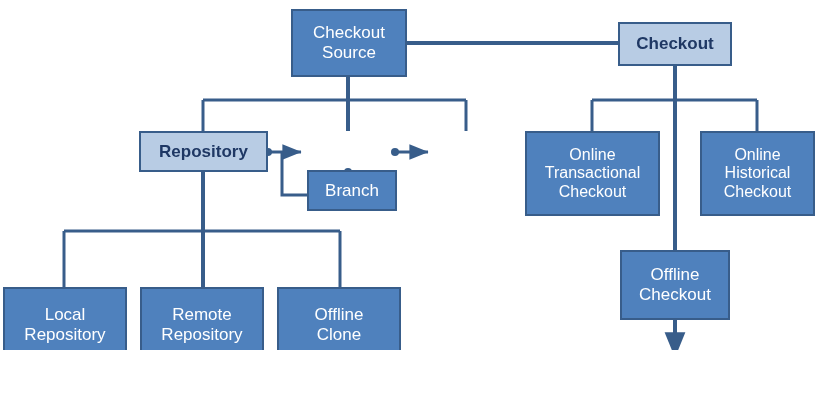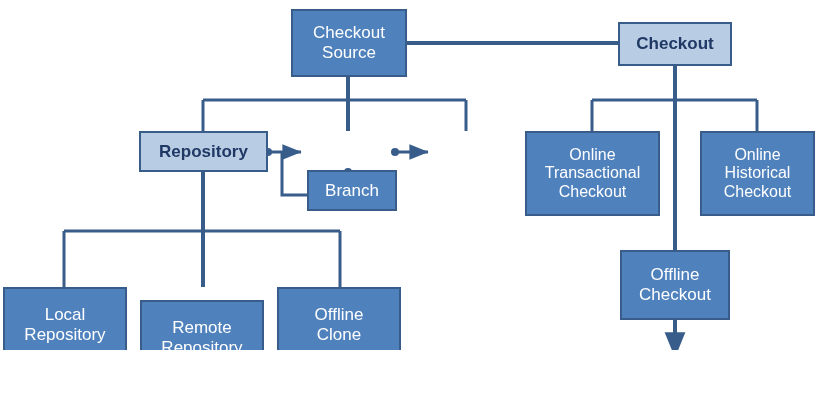--- a/index.html
+++ b/index.html
@@ -114,21 +114,21 @@
   <div class="node solid" style="left:307px; top:131px; width:90px; height:41px;margin-top:39px;">
     <span>Branch</span>
   </div>
 
 
   <div class="node solid" style="left:3px; top:287px; width:124px; height:76px;align-items:center;">
     <span>Local
 Repository</span>
   </div>
 
-  <div class="node solid" style="left:140px; top:300px; width:124px; height:76px;">
+  <div class="node solid" style="left:140px; top:287px; width:124px; height:76px;">
     <span>Remote
 Repository</span>
   </div>
 
   <div class="node solid" style="left:277px; top:287px; width:124px; height:76px;">
     <span>Offline
 Clone</span>
   </div>
 
   <div class="node solid small-text" style="left:525px; top:131px; width:135px; height:85px;">

